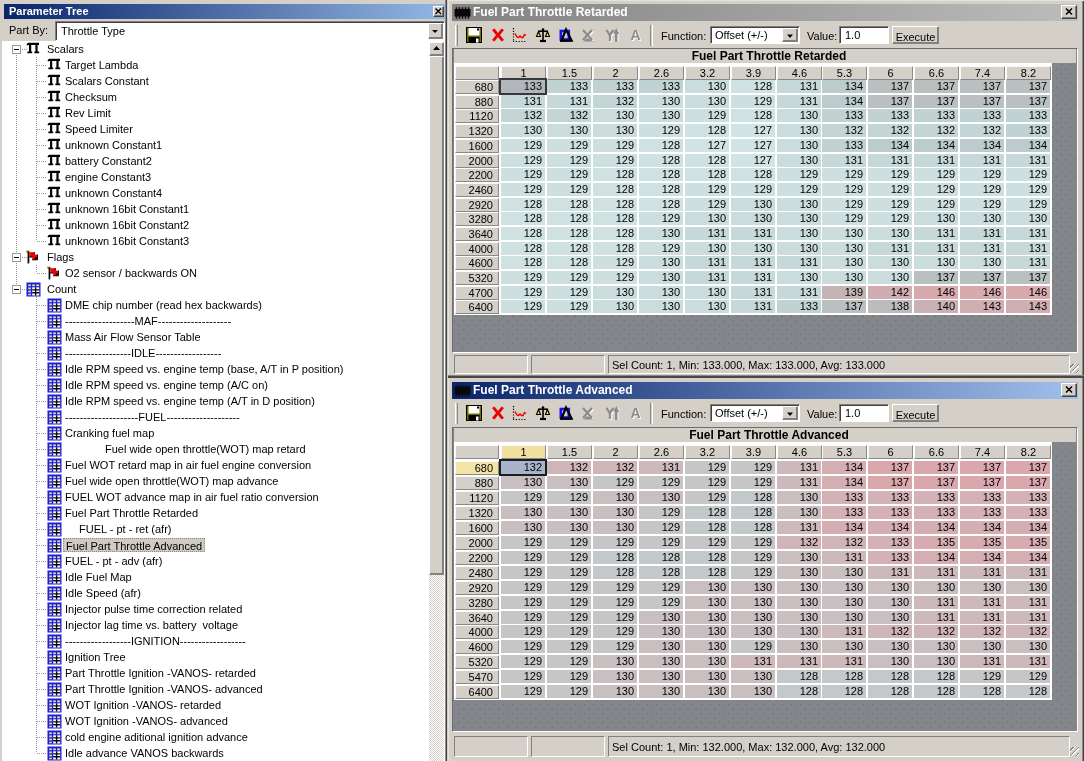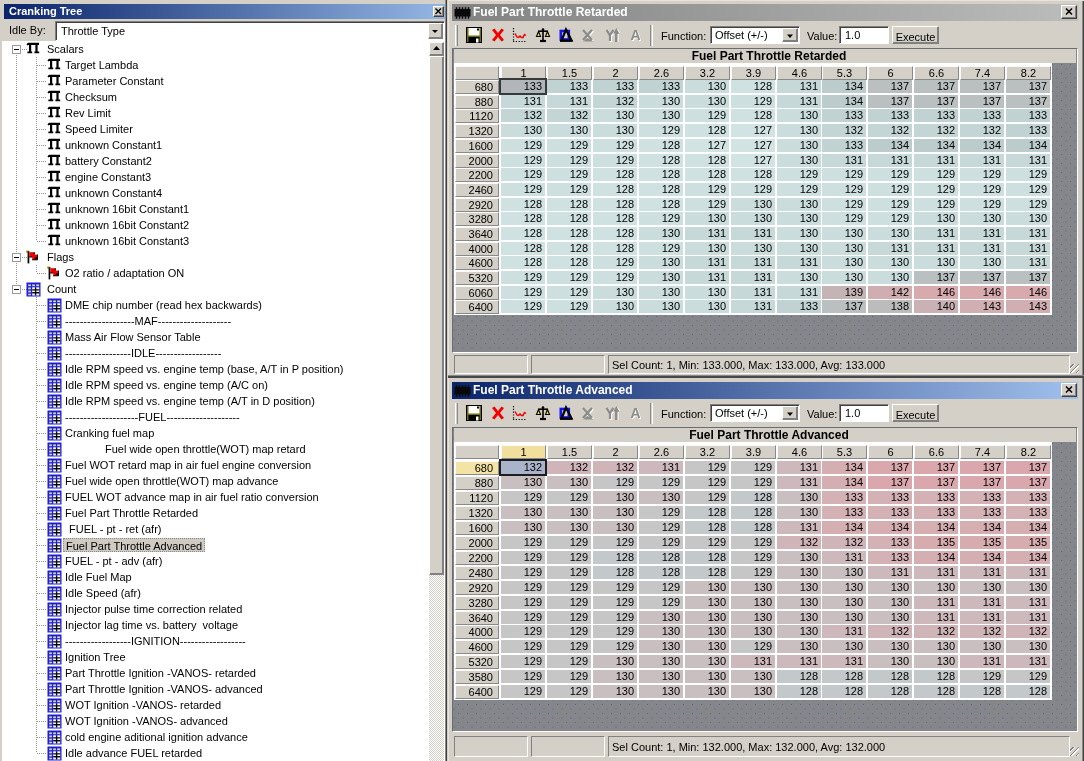--- a/index.html
+++ b/index.html
@@ -11,28 +11,28 @@
 .hc{background:#d4d0c8;border-top:1px solid #fbfaf8;border-left:1px solid #fbfaf8;border-right:1px solid #87898b;border-bottom:1px solid #87898b;font-size:11px;color:#000;position:absolute;height:14px;line-height:13px;}
 .dc{position:absolute;height:13px;line-height:13px;font-size:11px;color:#000;text-align:right;padding-right:3px;}
 .dots{background-image:radial-gradient(#dcc9c4 0.6px,transparent 0.7px);background-size:4px 4px;}
 .bdots{background-color:#848689;background-image:radial-gradient(#5064b4 0.55px,transparent 0.8px),radial-gradient(#5064b4 0.55px,transparent 0.8px);background-size:9px 9px;background-position:1px 2px,5.5px 6.5px;}
 .check{background-color:#fff;background-image:linear-gradient(45deg,#d4d0c8 25%,transparent 25%,transparent 75%,#d4d0c8 75%),linear-gradient(45deg,#d4d0c8 25%,transparent 25%,transparent 75%,#d4d0c8 75%);background-position:0 0,1px 1px;background-size:2px 2px;}
 .tb{font-weight:bold;font-size:11px;color:#fff;white-space:pre;}
 .xbtn{background:#d4d0c8;border-top:1px solid #ffffff;border-left:1px solid #ffffff;border-right:1px solid #404040;border-bottom:1px solid #404040;box-shadow:inset -1px -1px 0 #808080;text-align:center;}
 </style></head><body>
 
 <div class="a" style="left:4px;top:4px;width:441px;height:15px;background:linear-gradient(to right,#0a246a,#94b7e4);"></div>
-<div class="a tb" style="left:9px;top:5px;line-height:13px;">Cranking Tree</div>
+<div class="a tb" style="left:9px;top:5px;line-height:13px;">Parameter Tree</div>
 <div class="a xbtn" style="left:433px;top:6px;width:11px;height:11px;">
     <svg width="9" height="9" viewBox="0 0 9 9" style="margin-top:0px">
       <path d="M1.5 1.5 L7 7 M7 1.5 L1.5 7" stroke="#000" stroke-width="1.4"></path>
     </svg>
   </div>
 <div class="a dots" style="left:2px;top:19px;width:443px;height:22px;"></div>
-<div class="a txt" style="left:9px;top:24px;">Idle By:</div>
+<div class="a txt" style="left:9px;top:24px;">Part By:</div>
 <div class="a sunk" style="left:55px;top:21px;width:390px;height:20px;background:#fff;box-shadow:inset 1px 1px 0 #404040;"></div>
 <div class="a txt" style="left:61px;top:25px;">Throttle Type</div>
 <div class="a raised" style="left:428px;top:23px;width:15px;height:16px;box-shadow:inset -1px -1px 0 #808080;">
     <svg width="13" height="14">
       <path d="M3 6 L9 6 L6 9 Z" fill="#000"></path>
     </svg>
   </div>
 <div class="a" style="left:2px;top:41px;width:443px;height:720px;background:#fff;"></div>
 <div class="a" style="left:445px;top:0px;width:1px;height:761px;background:#87898b;"></div>
 <div class="a" style="left:446px;top:0px;width:1px;height:761px;background:#404040;"></div>
@@ -63,21 +63,21 @@
       <path d="M0.5 2.6 Q1.2 0.8 2.5 0.8 L13 0.8 L13 3 L11.6 3 L11.6 9.6 L13.2 9.6 L13.2 11.2 L8.4 11.2 L8.4 9.6 L9.4 9.6 L9.4 3 L5.2 3 L5.2 9.6 L6.2 9.6 L6.2 11.2 L1.4 11.2 L1.4 9.6 L3 9.6 L3 3 L2.4 3 Q1.6 3 1.4 3.6 Z" fill="#000"></path>
     </svg>
   </div>
 <div class="a txt" style="left:65px;top:58px;line-height:14px;height:14px;">Target Lambda</div>
 <div class="a" style="left:37px;top:81px;width:9px;height:1px;background-image:linear-gradient(90deg,#999 1px,transparent 1px);background-size:2px 1px;"></div>
 <div class="a" style="left:47px;top:74px;width:14px;height:14px;">
     <svg width="14" height="13" viewBox="0 0 14 13">
       <path d="M0.5 2.6 Q1.2 0.8 2.5 0.8 L13 0.8 L13 3 L11.6 3 L11.6 9.6 L13.2 9.6 L13.2 11.2 L8.4 11.2 L8.4 9.6 L9.4 9.6 L9.4 3 L5.2 3 L5.2 9.6 L6.2 9.6 L6.2 11.2 L1.4 11.2 L1.4 9.6 L3 9.6 L3 3 L2.4 3 Q1.6 3 1.4 3.6 Z" fill="#000"></path>
     </svg>
   </div>
-<div class="a txt" style="left:65px;top:74px;line-height:14px;height:14px;">Parameter Constant</div>
+<div class="a txt" style="left:65px;top:74px;line-height:14px;height:14px;">Scalars Constant</div>
 <div class="a" style="left:37px;top:97px;width:9px;height:1px;background-image:linear-gradient(90deg,#999 1px,transparent 1px);background-size:2px 1px;"></div>
 <div class="a" style="left:47px;top:90px;width:14px;height:14px;">
     <svg width="14" height="13" viewBox="0 0 14 13">
       <path d="M0.5 2.6 Q1.2 0.8 2.5 0.8 L13 0.8 L13 3 L11.6 3 L11.6 9.6 L13.2 9.6 L13.2 11.2 L8.4 11.2 L8.4 9.6 L9.4 9.6 L9.4 3 L5.2 3 L5.2 9.6 L6.2 9.6 L6.2 11.2 L1.4 11.2 L1.4 9.6 L3 9.6 L3 3 L2.4 3 Q1.6 3 1.4 3.6 Z" fill="#000"></path>
     </svg>
   </div>
 <div class="a txt" style="left:65px;top:90px;line-height:14px;height:14px;">Checksum</div>
 <div class="a" style="left:37px;top:113px;width:9px;height:1px;background-image:linear-gradient(90deg,#999 1px,transparent 1px);background-size:2px 1px;"></div>
 <div class="a" style="left:47px;top:106px;width:14px;height:14px;">
     <svg width="14" height="13" viewBox="0 0 14 13">
@@ -159,21 +159,21 @@
 <div class="a" style="left:47px;top:266px;width:14px;height:14px;">
     <svg width="14" height="14" viewBox="0 0 14 14">
       <rect x="0.2" y="0.6" width="3.2" height="2" fill="#9a9a00"></rect>
       <rect x="1.6" y="1.4" width="1.7" height="12" fill="#000"></rect>
       <rect x="3.3" y="2.2" width="5" height="4.8" fill="#f20000"></rect>
       <rect x="6.2" y="4.6" width="5.3" height="5.2" fill="#f20000"></rect>
       <path d="M8.3 2.2 L8.3 4.6 M11.5 4.6 L11.5 9.8 L6.2 9.8 M3.3 7 L6.2 7" stroke="#000" stroke-width="1" fill="none"></path>
       <rect x="8.8" y="7.4" width="2.2" height="1.9" fill="#000"></rect>
     </svg>
   </div>
-<div class="a txt" style="left:65px;top:266px;line-height:14px;height:14px;">O2 ratio / adaptation ON</div>
+<div class="a txt" style="left:65px;top:266px;line-height:14px;height:14px;">O2 sensor / backwards ON</div>
 <div class="a" style="left:12px;top:285px;width:9px;height:9px;background:#fff;border:1px solid #999;"></div>
 <div class="a" style="left:14px;top:289px;width:5px;height:1px;background:#000;"></div>
 <div class="a" style="left:22px;top:289px;width:5px;height:1px;background-image:linear-gradient(90deg,#999 1px,transparent 1px);background-size:2px 1px;"></div>
 <div class="a" style="left:26px;top:282px;width:14px;height:14px;">
     <svg width="15" height="15" viewBox="0 0 15 15">
       <rect x="0.5" y="0.5" width="14" height="14" fill="#1c1ce2"></rect>
       <rect x="2.2" y="2.4" width="2.7" height="1.8" fill="#dddb9b"></rect>
       <rect x="6.2" y="2.4" width="2.7" height="1.8" fill="#dddb9b"></rect>
       <rect x="10.2" y="2.4" width="2.9" height="1.8" fill="#dddb9b"></rect>
       <rect x="2.2" y="5.5" width="2.7" height="1.8" fill="#dddb9b"></rect>
@@ -401,21 +401,21 @@
       <rect x="2.2" y="2.4" width="2.7" height="1.8" fill="#dddb9b"></rect>
       <rect x="6.2" y="2.4" width="2.7" height="1.8" fill="#dddb9b"></rect>
       <rect x="10.2" y="2.4" width="2.9" height="1.8" fill="#dddb9b"></rect>
       <rect x="2.2" y="5.5" width="2.7" height="1.8" fill="#dddb9b"></rect>
       <rect x="2.2" y="8.6" width="2.7" height="1.8" fill="#dddb9b"></rect>
       <rect x="2.2" y="11.7" width="2.7" height="1.6" fill="#dddb9b"></rect>
       <rect x="6.2" y="5.3" width="7" height="8.2" fill="#fff"></rect>
       <path d="M6.2 7.9 L13.2 7.9 M6.2 10.7 L13.2 10.7 M9.6 5.3 L9.6 13.5" stroke="#0a0a0a" stroke-width="1.4" fill="none"></path>
     </svg>
   </div>
-<div class="a txt" style="left:69px;top:522px;line-height:14px;height:14px;">FUEL - pt - ret (afr)</div>
+<div class="a txt" style="left:79px;top:522px;line-height:14px;height:14px;">FUEL - pt - ret (afr)</div>
 <div class="a" style="left:37px;top:545px;width:9px;height:1px;background-image:linear-gradient(90deg,#999 1px,transparent 1px);background-size:2px 1px;"></div>
 <div class="a" style="left:47px;top:538px;width:14px;height:14px;">
     <svg width="15" height="15" viewBox="0 0 15 15">
       <rect x="0.5" y="0.5" width="14" height="14" fill="#1c1ce2"></rect>
       <rect x="2.2" y="2.4" width="2.7" height="1.8" fill="#dddb9b"></rect>
       <rect x="6.2" y="2.4" width="2.7" height="1.8" fill="#dddb9b"></rect>
       <rect x="10.2" y="2.4" width="2.9" height="1.8" fill="#dddb9b"></rect>
       <rect x="2.2" y="5.5" width="2.7" height="1.8" fill="#dddb9b"></rect>
       <rect x="2.2" y="8.6" width="2.7" height="1.8" fill="#dddb9b"></rect>
       <rect x="2.2" y="11.7" width="2.7" height="1.6" fill="#dddb9b"></rect>
@@ -611,21 +611,21 @@
       <rect x="2.2" y="2.4" width="2.7" height="1.8" fill="#dddb9b"></rect>
       <rect x="6.2" y="2.4" width="2.7" height="1.8" fill="#dddb9b"></rect>
       <rect x="10.2" y="2.4" width="2.9" height="1.8" fill="#dddb9b"></rect>
       <rect x="2.2" y="5.5" width="2.7" height="1.8" fill="#dddb9b"></rect>
       <rect x="2.2" y="8.6" width="2.7" height="1.8" fill="#dddb9b"></rect>
       <rect x="2.2" y="11.7" width="2.7" height="1.6" fill="#dddb9b"></rect>
       <rect x="6.2" y="5.3" width="7" height="8.2" fill="#fff"></rect>
       <path d="M6.2 7.9 L13.2 7.9 M6.2 10.7 L13.2 10.7 M9.6 5.3 L9.6 13.5" stroke="#0a0a0a" stroke-width="1.4" fill="none"></path>
     </svg>
   </div>
-<div class="a txt" style="left:65px;top:746px;line-height:14px;height:14px;">Idle advance FUEL retarded</div>
+<div class="a txt" style="left:65px;top:746px;line-height:14px;height:14px;">Idle advance VANOS backwards</div>
 <div class="a" style="left:448px;top:0px;width:636px;height:378px;background:#d4d0c8;"></div>
 <div class="a" style="left:448px;top:0px;width:1px;height:378px;background:#e6e3dd;"></div>
 <div class="a" style="left:1082px;top:0px;width:1px;height:378px;background:#87898b;"></div>
 <div class="a" style="left:1083px;top:0px;width:1px;height:378px;background:#404040;"></div>
 <div class="a" style="left:448px;top:0px;width:636px;height:1px;background:#e6e3dd;"></div>
 <div class="a" style="left:452px;top:4px;width:626px;height:17px;background:linear-gradient(to right,#828282,#bcbcbc);"></div>
 <div class="a" style="left:454px;top:5px;width:17px;height:14px;">
     <svg width="17" height="15">
       <rect x="0.5" y="4" width="16" height="7.5" fill="#0a0a0a"></rect>
       <path d="M2.5 2.2 L2.5 13.8 M5.5 2.2 L5.5 13.8 M8.5 2.2 L8.5 13.8 M11.5 2.2 L11.5 13.8 M14.5 2.2 L14.5 13.8" stroke="#0a0a0a" stroke-width="1.5"></path>
@@ -907,21 +907,21 @@
 <div class="dc" style="left:593px;top:271px;width:44px;background:#cddfdf;">129</div>
 <div class="dc" style="left:639px;top:271px;width:44px;background:#cadcdc;">130</div>
 <div class="dc" style="left:685px;top:271px;width:44px;background:#c6d8d8;">131</div>
 <div class="dc" style="left:731px;top:271px;width:44px;background:#c6d8d8;">131</div>
 <div class="dc" style="left:777px;top:271px;width:44px;background:#cadcdc;">130</div>
 <div class="dc" style="left:822px;top:271px;width:44px;background:#cadcdc;">130</div>
 <div class="dc" style="left:868px;top:271px;width:44px;background:#cadcdc;">130</div>
 <div class="dc" style="left:914px;top:271px;width:44px;background:#babfbf;">137</div>
 <div class="dc" style="left:960px;top:271px;width:44px;background:#babfbf;">137</div>
 <div class="dc" style="left:1006px;top:271px;width:44px;background:#babfbf;">137</div>
-<div class="hc dots" style="left:455px;top:286px;width:44px;text-align:right;padding-right:5px;background-color:#d4d0c8;">6060</div>
+<div class="hc dots" style="left:455px;top:286px;width:44px;text-align:right;padding-right:5px;background-color:#d4d0c8;">4700</div>
 <div class="dc" style="left:501px;top:286px;width:44px;background:#cddfdf;">129</div>
 <div class="dc" style="left:547px;top:286px;width:44px;background:#cddfdf;">129</div>
 <div class="dc" style="left:593px;top:286px;width:44px;background:#cadcdc;">130</div>
 <div class="dc" style="left:639px;top:286px;width:44px;background:#cadcdc;">130</div>
 <div class="dc" style="left:685px;top:286px;width:44px;background:#cadcdc;">130</div>
 <div class="dc" style="left:731px;top:286px;width:44px;background:#c6d8d8;">131</div>
 <div class="dc" style="left:777px;top:286px;width:44px;background:#c6d8d8;">131</div>
 <div class="dc" style="left:822px;top:286px;width:44px;background:#c5b4b6;">139</div>
 <div class="dc" style="left:868px;top:286px;width:44px;background:#cfadb0;">142</div>
 <div class="dc" style="left:914px;top:286px;width:44px;background:#d8a9ad;">146</div>
@@ -1236,21 +1236,21 @@
 <div class="dc" style="left:593px;top:655px;width:44px;background:#c9bec0;">130</div>
 <div class="dc" style="left:639px;top:655px;width:44px;background:#c9bec0;">130</div>
 <div class="dc" style="left:685px;top:655px;width:44px;background:#c9bec0;">130</div>
 <div class="dc" style="left:731px;top:655px;width:44px;background:#cdb9bc;">131</div>
 <div class="dc" style="left:777px;top:655px;width:44px;background:#cdb9bc;">131</div>
 <div class="dc" style="left:822px;top:655px;width:44px;background:#cdb9bc;">131</div>
 <div class="dc" style="left:868px;top:655px;width:44px;background:#c9bec0;">130</div>
 <div class="dc" style="left:914px;top:655px;width:44px;background:#c9bec0;">130</div>
 <div class="dc" style="left:960px;top:655px;width:44px;background:#cdb9bc;">131</div>
 <div class="dc" style="left:1006px;top:655px;width:44px;background:#cdb9bc;">131</div>
-<div class="hc dots" style="left:455px;top:670px;width:44px;text-align:right;padding-right:5px;background-color:#d4d0c8;">3580</div>
+<div class="hc dots" style="left:455px;top:670px;width:44px;text-align:right;padding-right:5px;background-color:#d4d0c8;">5470</div>
 <div class="dc" style="left:501px;top:670px;width:44px;background:#c6c6c6;">129</div>
 <div class="dc" style="left:547px;top:670px;width:44px;background:#c6c6c6;">129</div>
 <div class="dc" style="left:593px;top:670px;width:44px;background:#c9bec0;">130</div>
 <div class="dc" style="left:639px;top:670px;width:44px;background:#c9bec0;">130</div>
 <div class="dc" style="left:685px;top:670px;width:44px;background:#c9bec0;">130</div>
 <div class="dc" style="left:731px;top:670px;width:44px;background:#c9bec0;">130</div>
 <div class="dc" style="left:777px;top:670px;width:44px;background:#c3c8ca;">128</div>
 <div class="dc" style="left:822px;top:670px;width:44px;background:#c3c8ca;">128</div>
 <div class="dc" style="left:868px;top:670px;width:44px;background:#c3c8ca;">128</div>
 <div class="dc" style="left:914px;top:670px;width:44px;background:#c3c8ca;">128</div>

